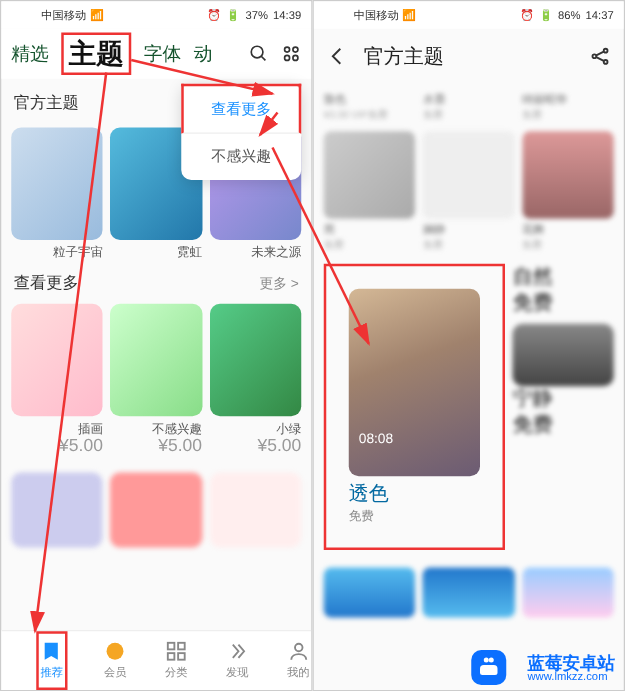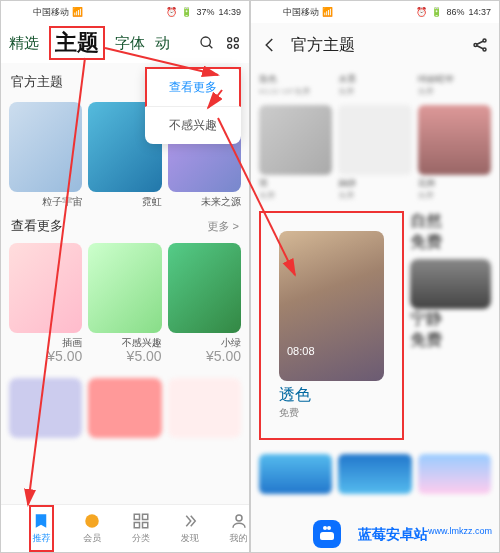--- a/index.html
+++ b/index.html
@@ -44,21 +44,21 @@
     .detail-time { position: absolute; bottom: 24px; left: 8px; color: #fff; font-size: 11px; }
     .detail-side { flex: 1; display: flex; flex-direction: column; gap: 6px; filter: blur(2px); }
     .detail-side-img { width: 100%; flex: 1; border-radius: 8px; background: linear-gradient(#4a6,#284); }
     .detail-side-img.sunset { background: linear-gradient(#fb5,#c52 60%,#223); }
     .detail-name { font-size: 16px; color: #0369a1; margin-top: 4px; }
     .detail-sub { font-size: 10px; color: #888; }
     .bottom-watermark { position: absolute; bottom: 5px; right: 8px; display: flex; align-items: center; gap: 5px; z-index: 50; }
     .wm-icon { width: 28px; height: 28px; background: #0b6fff; border-radius: 8px; position: relative; }
     .wm-icon::before { content:""; position:absolute; top:12px; left:7px; width:14px; height:8px; background:#fff; border-radius:3px 3px 2px 2px; }
     .wm-icon::after { content:""; position:absolute; top:6px; left:10px; width:4px; height:4px; background:#fff; border-radius:50%; box-shadow: 4px 0 #fff; }
-    .wm-text { display: flex; flex-direction: row; line-height: 1; margin-left: 12px; }
+    .wm-text { display: flex; flex-direction: column; line-height: 1; margin-left: 12px; }
     .wm-title { font-size: 14px; font-weight: bold; color: #0b6fff; }
     .wm-url { font-size: 9px; color: #0b6fff; }
     svg.arrow { position: absolute; top: 0; left: 0; width: 500px; height: 553px; pointer-events: none; z-index: 40; }
     .dots-icon { width: 16px; display: flex; flex-direction: column; gap: 2px; align-items: center; padding: 4px 2px; }
     .dots-icon span { width: 3px; height: 3px; background: #000; border-radius: 50%; }
     .search-icon svg, .grid-icon svg, .back-icon svg, .share-icon svg { display: block; }
   </style>
 </head>
 <body>
 

